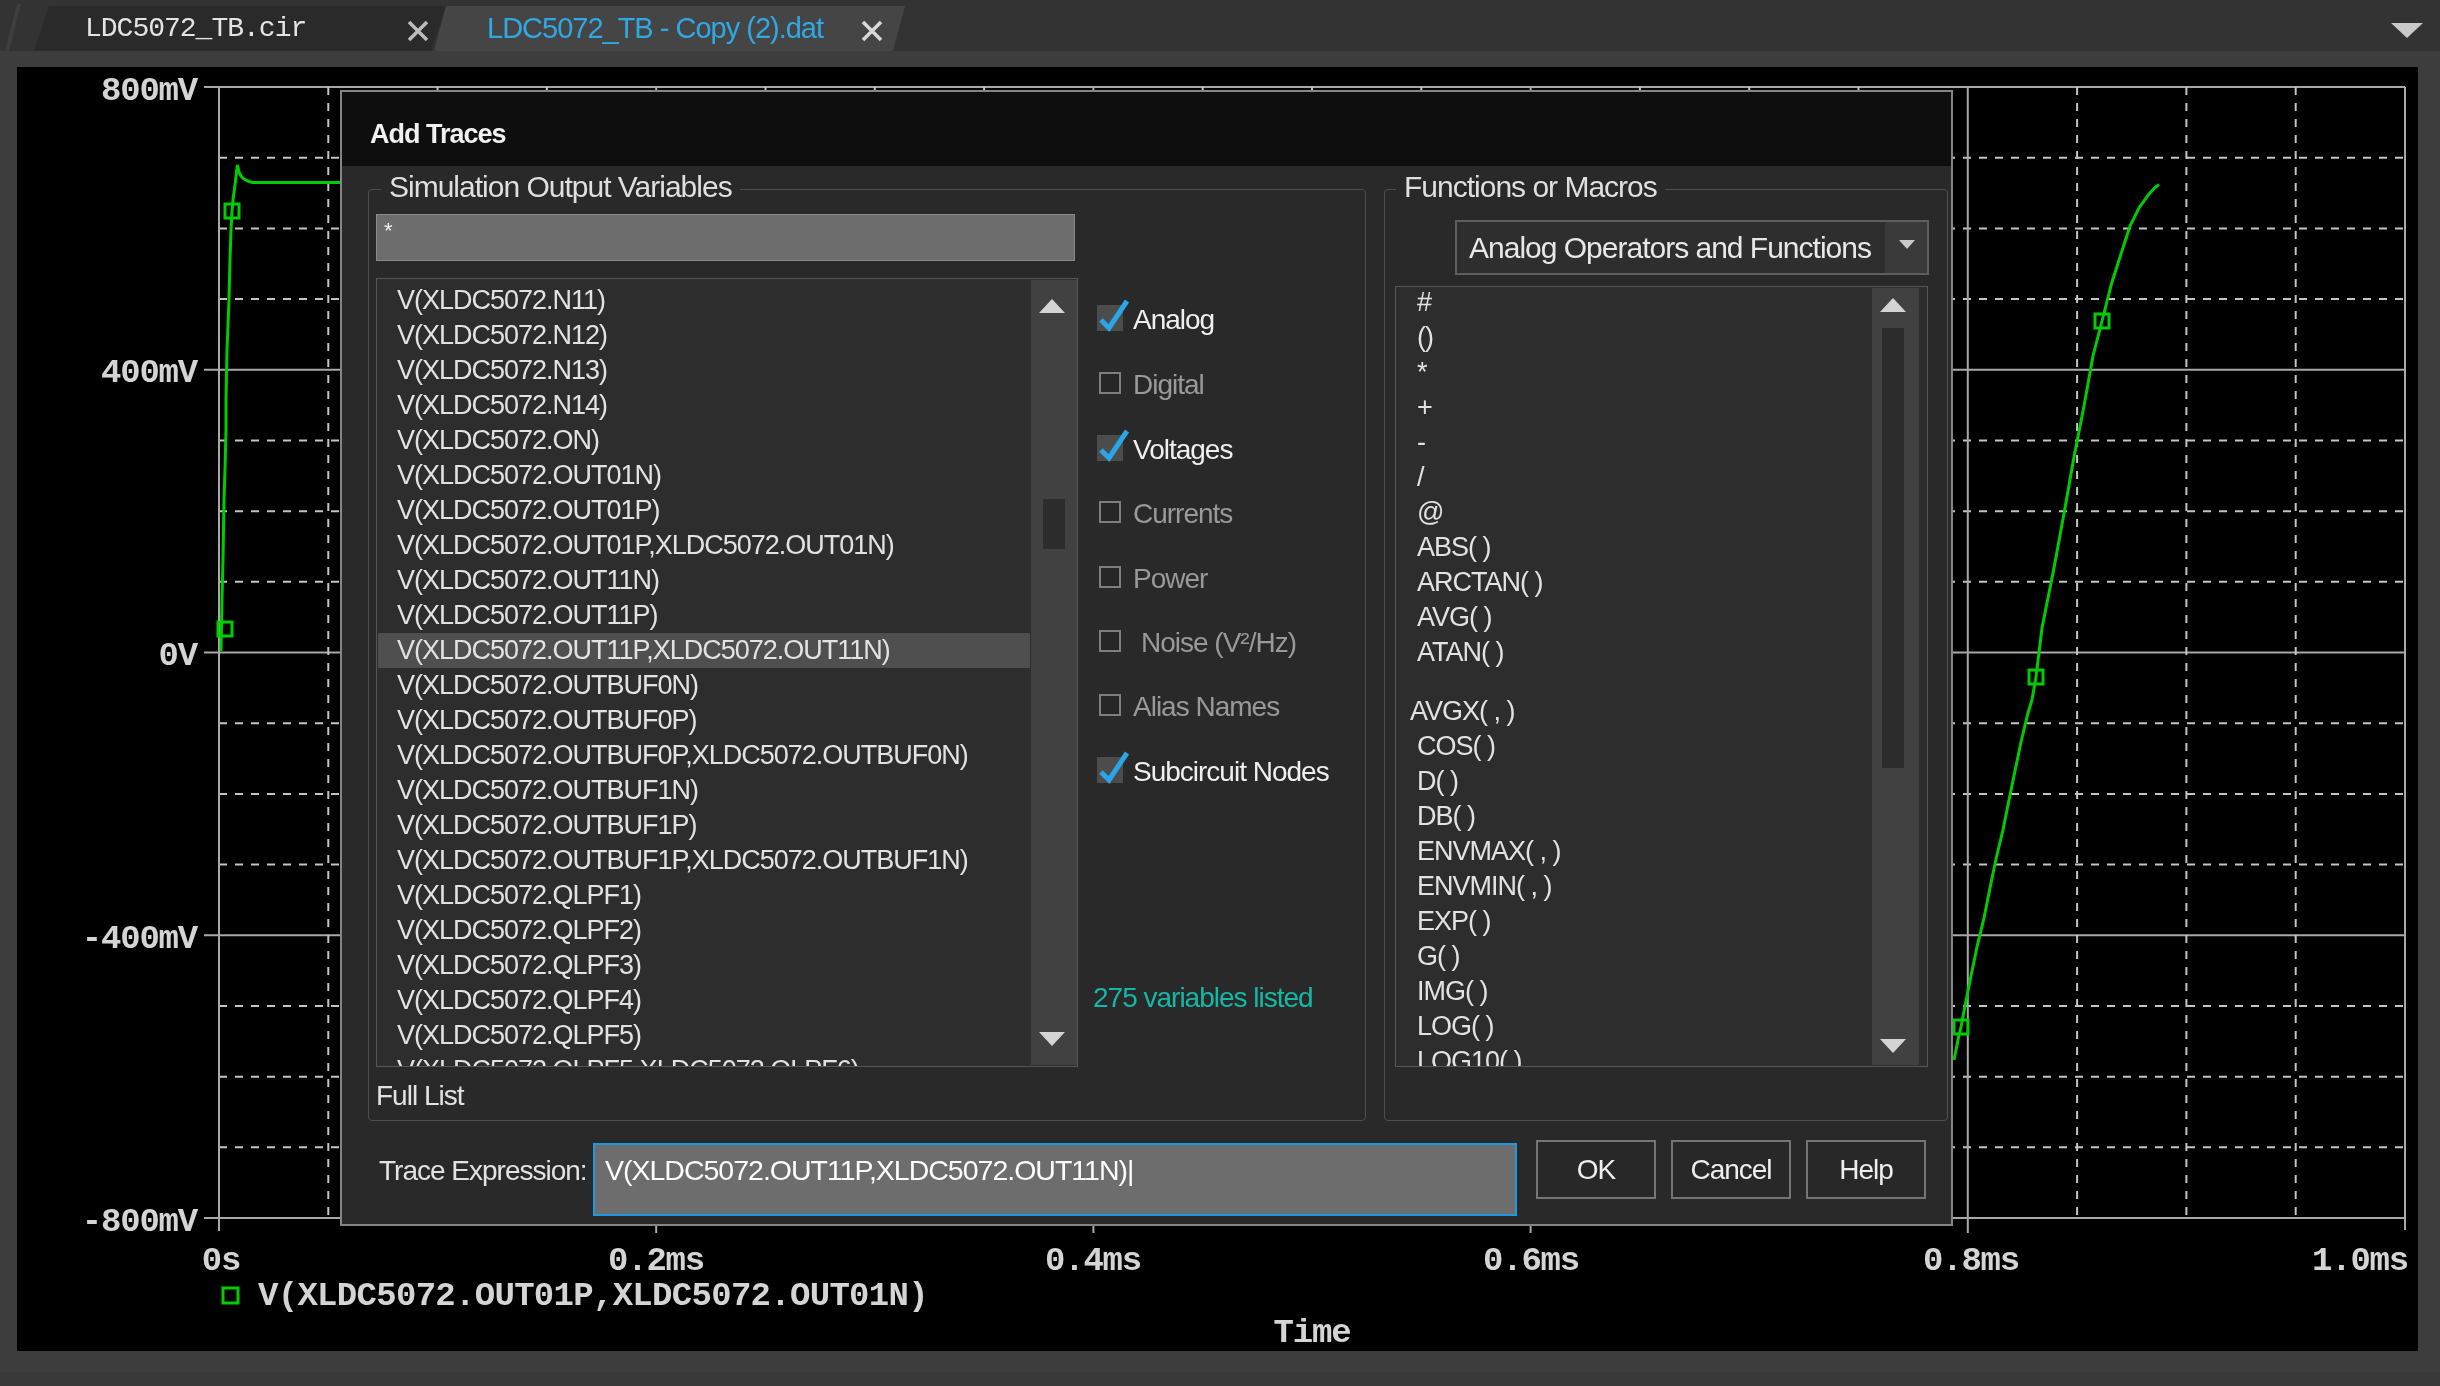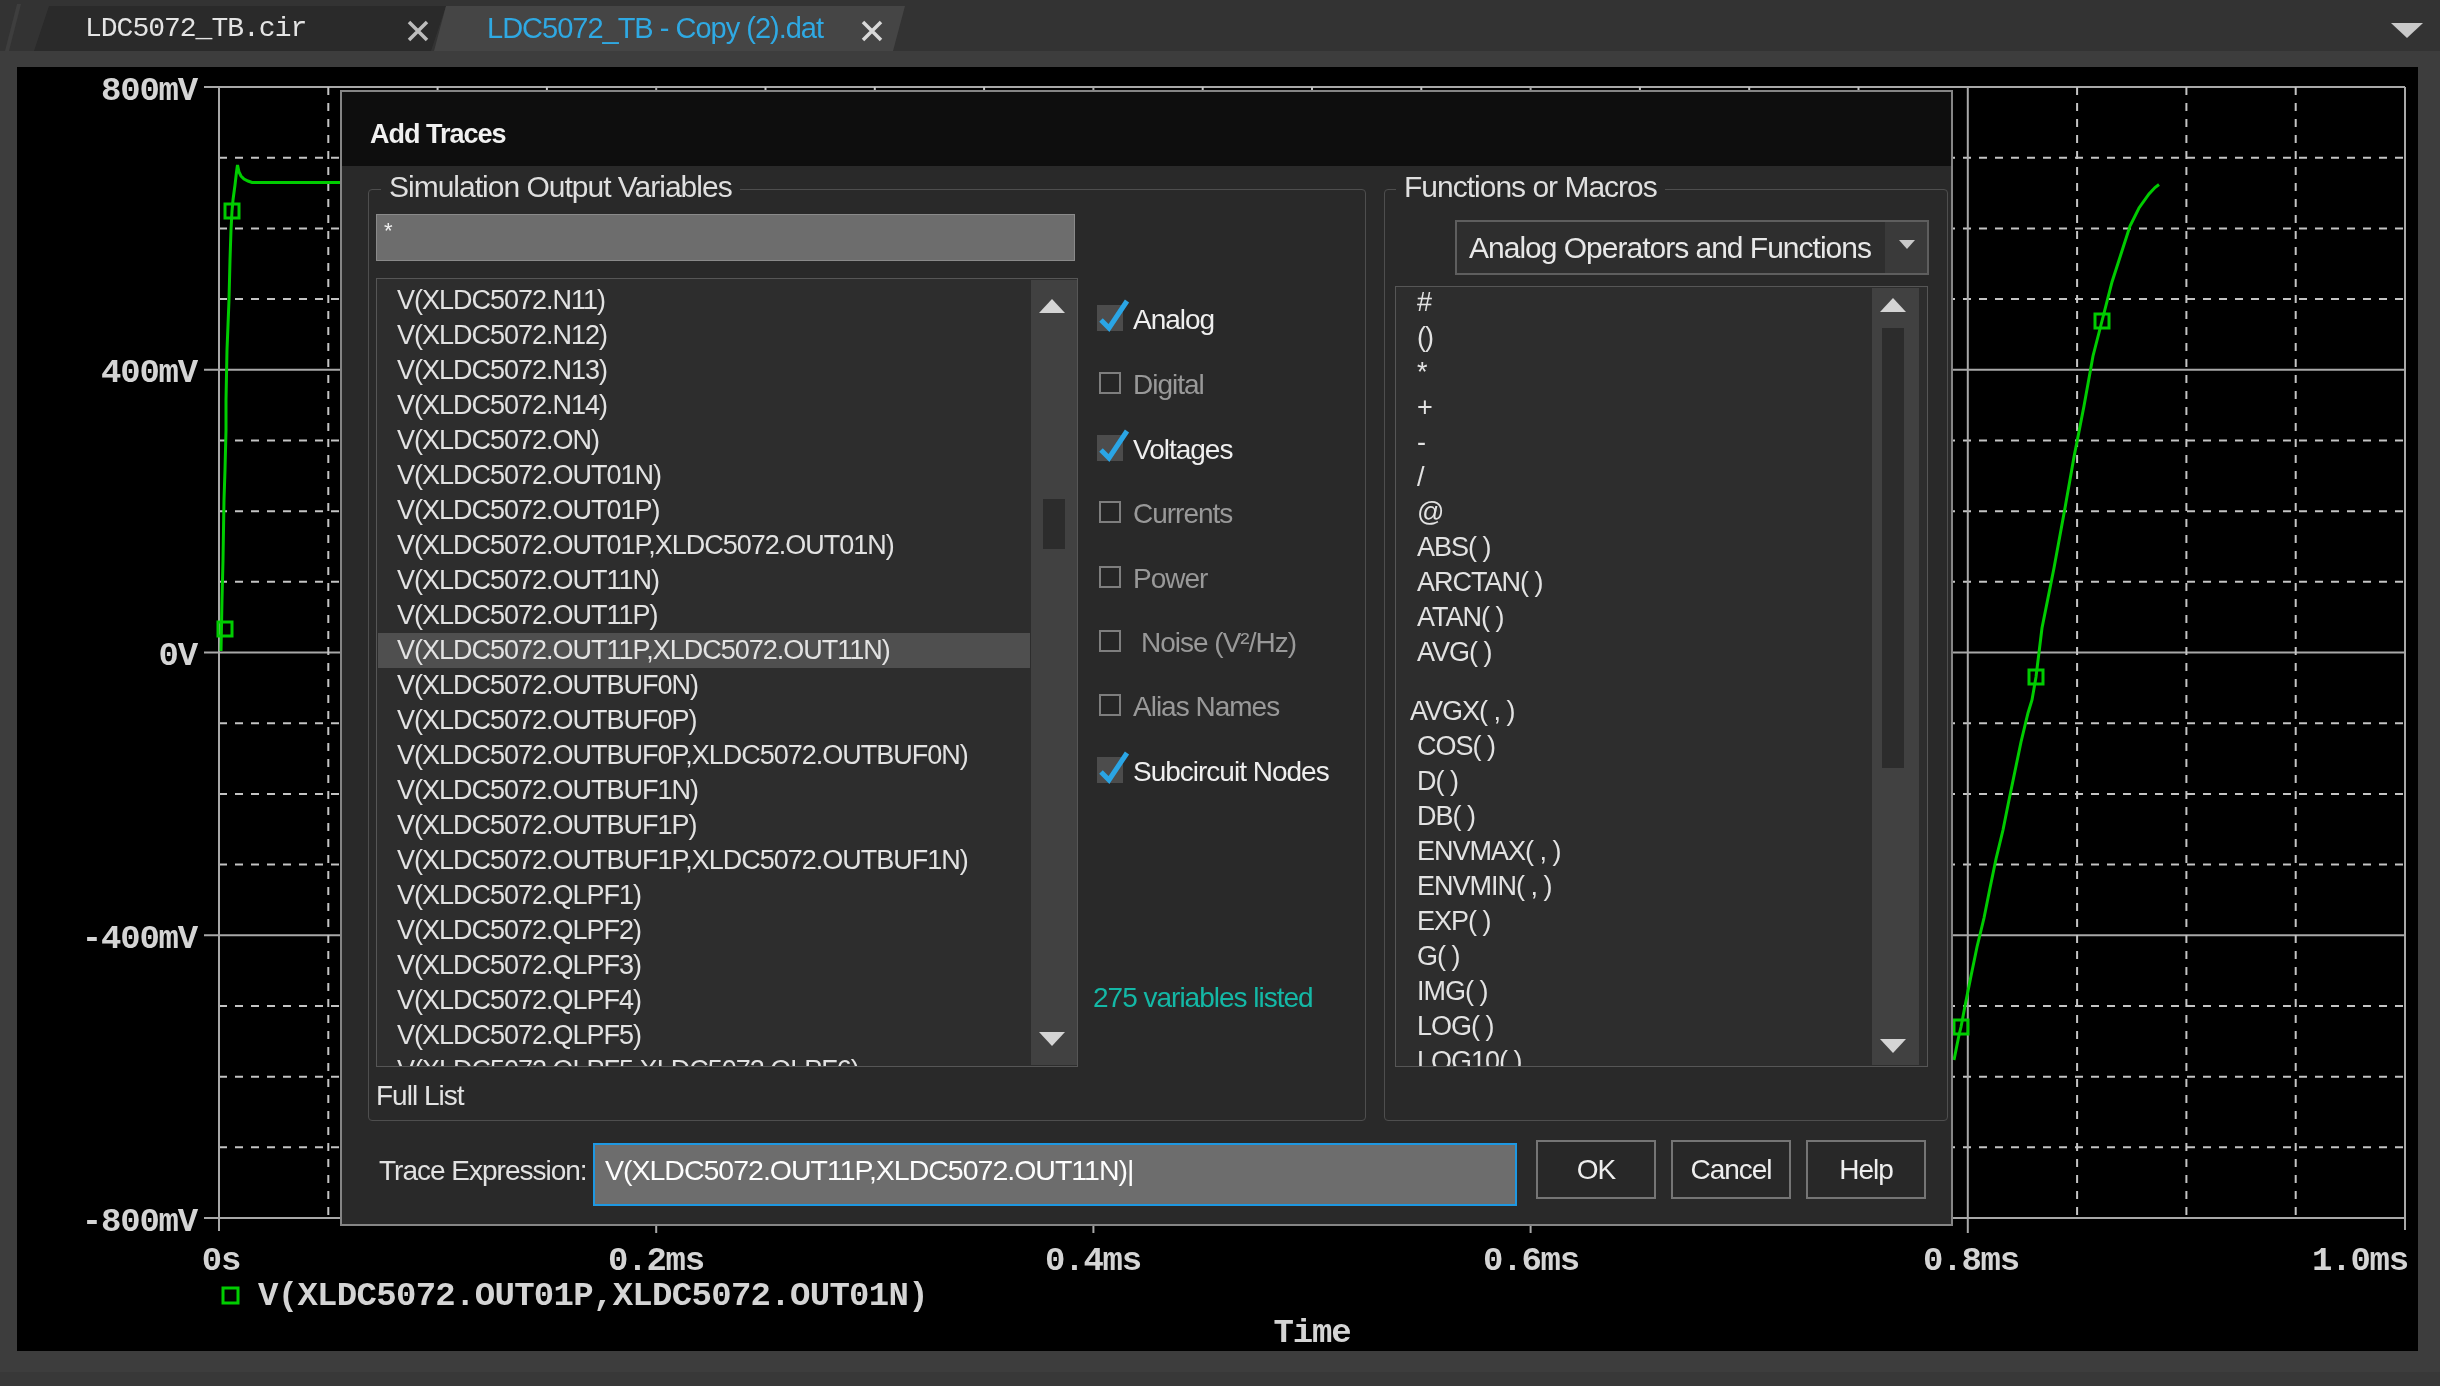--- a/index.html
+++ b/index.html
@@ -49,21 +49,21 @@
           border-right:13px solid transparent;border-top:14px solid #d4d4d4;}
   .thumb{position:absolute;background:#2c2c2c;}
   
   .cb{position:absolute;width:26px;height:26px;box-sizing:border-box;}
   .cb.off{border:2px solid #7e7e7e;background:#262626;width:22px;height:22px;}
   .cb.on{background:#4c4c4c;}
   .cblbl{position:absolute;font-size:28px;letter-spacing:-1px;height:26px;line-height:29px;}
   .lon{color:#efefef;}
   .loff{color:#999999;}
   
-  #traceinput{left:251px;top:1051px;width:924px;height:63px;background:#6d6d6d;
+  #traceinput{left:251px;top:1051px;width:924px;height:73px;background:#6d6d6d;
               border:2px solid #1e98e2;box-sizing:border-box;}
   #traceinput span{position:absolute;left:10px;top:9px;font-size:28.5px;color:#fdfdfd;
                    letter-spacing:-1px;white-space:pre;}
   .btn{position:absolute;top:1048px;width:120px;height:59px;background:#282828;
        border:2px solid #757575;box-sizing:border-box;text-align:center;
        line-height:55px;font-size:28px;color:#eeeeee;letter-spacing:-1px;}
 </style>
 </head>
 <body>
 
@@ -258,22 +258,22 @@
       <div style="position:absolute;left:1px;top:-2px;width:530px;">
         <div class="li" style="padding-left:20px;">#</div>
         <div class="li" style="padding-left:20px;">()</div>
         <div class="li" style="padding-left:20px;">*</div>
         <div class="li" style="padding-left:20px;">+</div>
         <div class="li" style="padding-left:20px;">-</div>
         <div class="li" style="padding-left:20px;">/</div>
         <div class="li" style="padding-left:20px;">@</div>
         <div class="li" style="padding-left:20px;">ABS( )</div>
         <div class="li" style="padding-left:20px;">ARCTAN( )</div>
+        <div class="li" style="padding-left:20px;">AVG( )</div>
         <div class="li" style="padding-left:20px;">ATAN( )</div>
-        <div class="li" style="padding-left:20px;">AVG( )</div>
         <div class="li" style="padding-left:13px;margin-top:24px;">AVGX( , )</div>
         <div class="li" style="padding-left:20px;">COS( )</div>
         <div class="li" style="padding-left:20px;">D( )</div>
         <div class="li" style="padding-left:20px;">DB( )</div>
         <div class="li" style="padding-left:20px;">ENVMAX( , )</div>
         <div class="li" style="padding-left:20px;">ENVMIN( , )</div>
         <div class="li" style="padding-left:20px;">EXP( )</div>
         <div class="li" style="padding-left:20px;">G( )</div>
         <div class="li" style="padding-left:20px;">IMG( )</div>
         <div class="li" style="padding-left:20px;">LOG( )</div>

